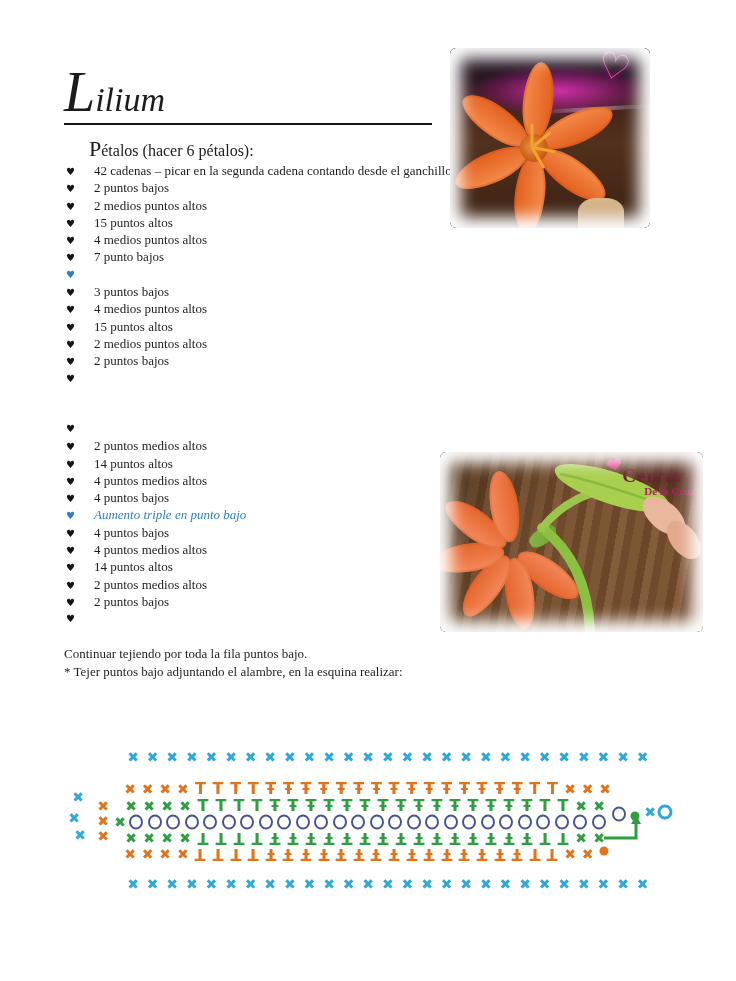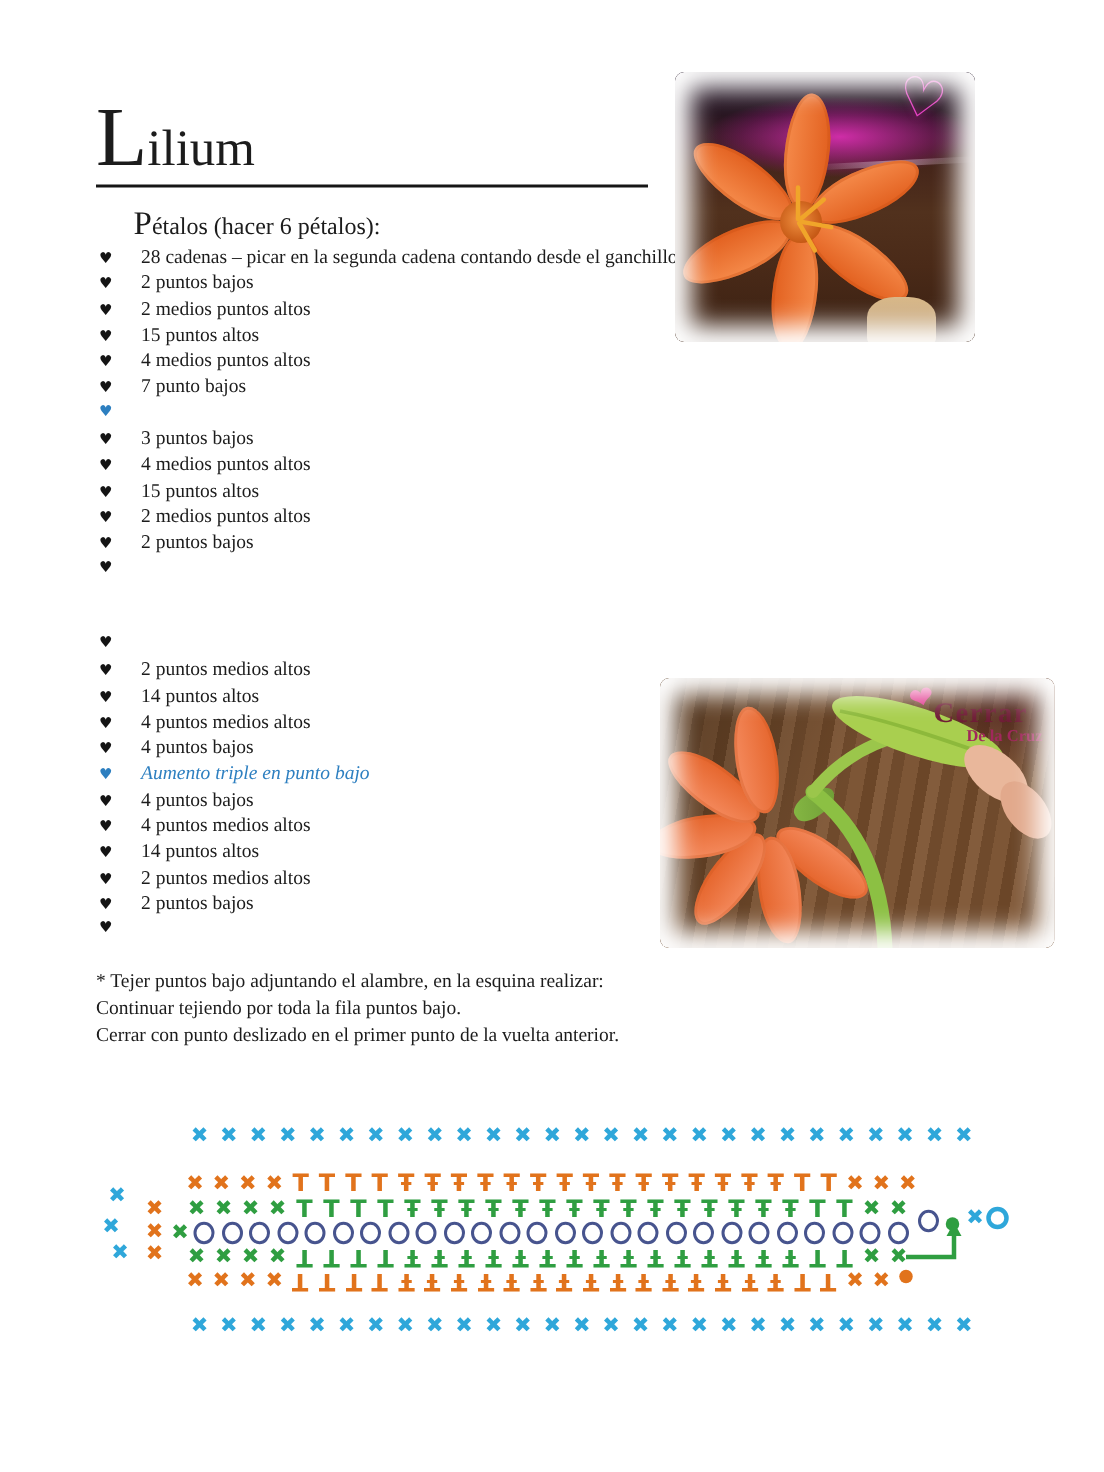--- a/index.html
+++ b/index.html
@@ -1,20 +1,20 @@
 <!DOCTYPE html>
 <html><head>
 <meta charset="utf-8">
 <style>
   html,body{margin:0;padding:0;background:#ffffff;}
   .page{position:relative;width:736px;height:981px;background:#fff;overflow:hidden;
         font-family:"Liberation Serif",serif;color:#1c1c1c;}
 
   
-  .title{position:absolute;left:64px;top:64px;line-height:1;}
+  .title{position:absolute;left:64px;top:64px;line-height:1;font-style:italic;}
   .title .initial{font-size:56px;}
   .title .rest{font-size:34px;}
   .rule{position:absolute;left:64px;top:123px;width:368px;height:2px;background:#161616;}
 
   
   .heading{position:absolute;left:89px;top:136px;font-size:16px;}
   .heading::first-letter{font-size:22px;}
 
   
   .plist{position:absolute;left:64px;width:440px;}
@@ -96,21 +96,21 @@
   <div class="title">
     <span class="initial">L</span><span class="rest">ilium</span>
   </div>
   <div class="rule"></div>
 
   <div class="heading">Pétalos (hacer 6 pétalos):</div>
 
   <div id="list1" class="plist">
       <div class="li">
         <span class="heart">♥</span>
-        <span class="txt">28 cadenas – picar en la segunda cadena contando desde el ganchillo</span>
+        <span class="txt">42 cadenas – picar en la segunda cadena contando desde el ganchillo</span>
       </div>
       <div class="li">
         <span class="heart">♥</span>
         <span class="txt">2 puntos bajos</span>
       </div>
       <div class="li">
         <span class="heart">♥</span>
         <span class="txt">2 medios puntos altos</span>
       </div>
       <div class="li">
@@ -195,23 +195,22 @@
       <div class="li">
         <span class="heart">♥</span>
         <span class="txt">2 puntos bajos</span>
       </div>
       <div class="li">
         <span class="heart">♥</span>
       </div>
     </div>
 
   <div id="footnote">
+      <div class="fline">Continuar tejiendo por toda la fila puntos bajo.</div>
       <div class="fline">* Tejer puntos bajo adjuntando el alambre, en la esquina realizar:</div>
-      <div class="fline">Continuar tejiendo por toda la fila puntos bajo.</div>
-      <div class="fline">Cerrar con punto deslizado en el primer punto de la vuelta anterior.</div>
     </div>
 
   <div id="photo1" class="photo">
     <div class="streak"></div>
     <div class="flower1" id="flower1">
         <div class="petal" style="transform: rotate(275deg) translateX(8px);"></div>
         <div class="petal" style="transform: rotate(215deg) translateX(8px);"></div>
         <div class="petal" style="transform: rotate(155deg) translateX(8px);"></div>
         <div class="petal" style="transform: rotate(95deg) translateX(8px);"></div>
         <div class="petal" style="transform: rotate(35deg) translateX(8px);"></div>

